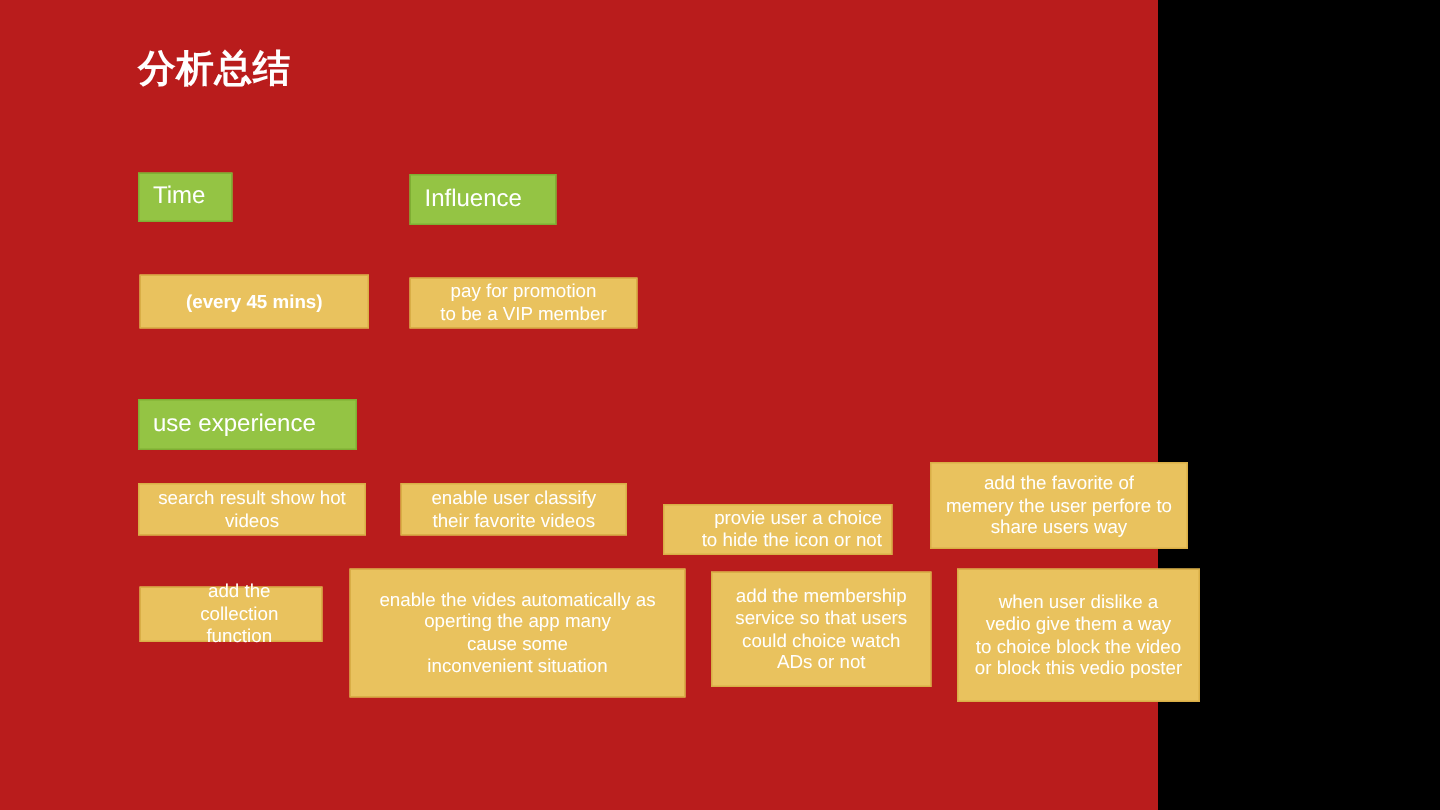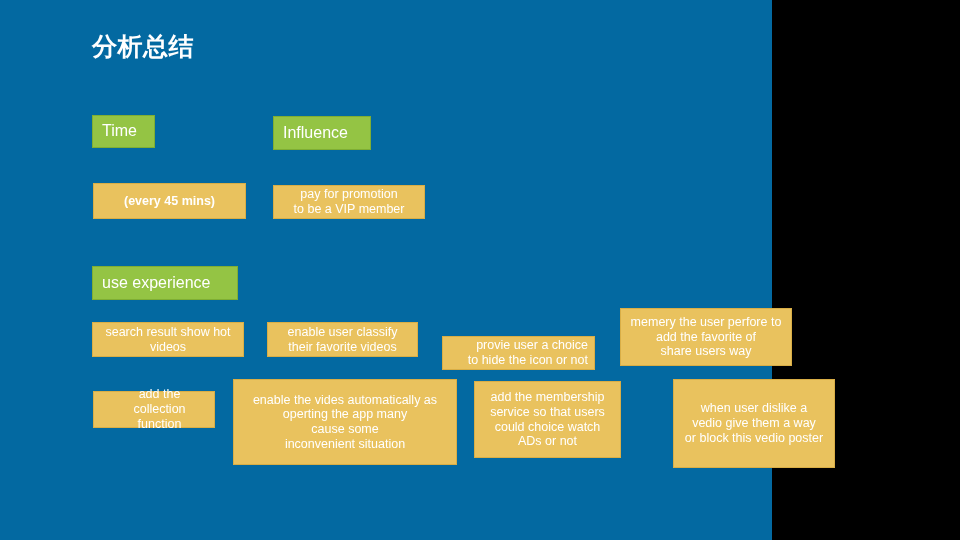--- a/index.html
+++ b/index.html
@@ -11,21 +11,21 @@
     width: 960px;
     height: 540px;
     overflow: hidden;
     font-family: "Liberation Sans", sans-serif;
     position: relative;
   }
   #slide {
     position: relative;
     width: 772px;
     height: 540px;
-    background: #0369a1;
+    background: #b91c1c;
   }
   .slide-title {
     position: absolute;
     left: 92px;
     top: 29px;
     font-size: 25px;
     font-weight: bold;
     color: #ffffff;
     letter-spacing: 0.5px;
     line-height: 34px;
@@ -103,22 +103,22 @@
         </span>
       </div>
       <div class="node item" style="left: 442px; top: 336px; width: 153px; height: 34px; text-align: right;">
         <span class="txt">
           <span style="display: block;">provie user a choice</span>
           <span style="display: block;">to hide the icon or not</span>
         </span>
       </div>
       <div class="node item" style="left: 620px; top: 308px; width: 172px; height: 58px;">
         <span class="txt">
+          <span style="display: block;">add the favorite of</span>
           <span style="display: block;">memery the user perfore to</span>
-          <span style="display: block;">add the favorite of</span>
           <span style="display: block;">share users way</span>
         </span>
       </div>
       <div class="node item" style="left: 93px; top: 391px; width: 122px; height: 37px; padding-left: 17px;">
         <span class="txt">
           <span style="display: block;">add the collection</span>
           <span style="display: block;">function</span>
         </span>
       </div>
       <div class="node item" style="left: 233px; top: 379px; width: 224px; height: 86px;">
@@ -130,22 +130,23 @@
         </span>
       </div>
       <div class="node item" style="left: 474px; top: 381px; width: 147px; height: 77px;">
         <span class="txt">
           <span style="display: block;">add the membership</span>
           <span style="display: block;">service so that users</span>
           <span style="display: block;">could choice watch</span>
           <span style="display: block;">ADs or not</span>
         </span>
       </div>
-      <div class="node item" style="left: 673px; top: 379px; width: 162px; height: 89px; justify-content: flex-end;">
+      <div class="node item" style="left: 638px; top: 379px; width: 162px; height: 89px; justify-content: flex-end;">
         <span class="txt">
           <span style="display: block;">when user dislike a</span>
           <span style="display: block;">vedio give them a way</span>
+          <span style="display: block;">to choice block the video</span>
           <span style="display: block;">or block this vedio poster</span>
         </span>
       </div>
     </div>
 
 </div>
 
 </body></html>

